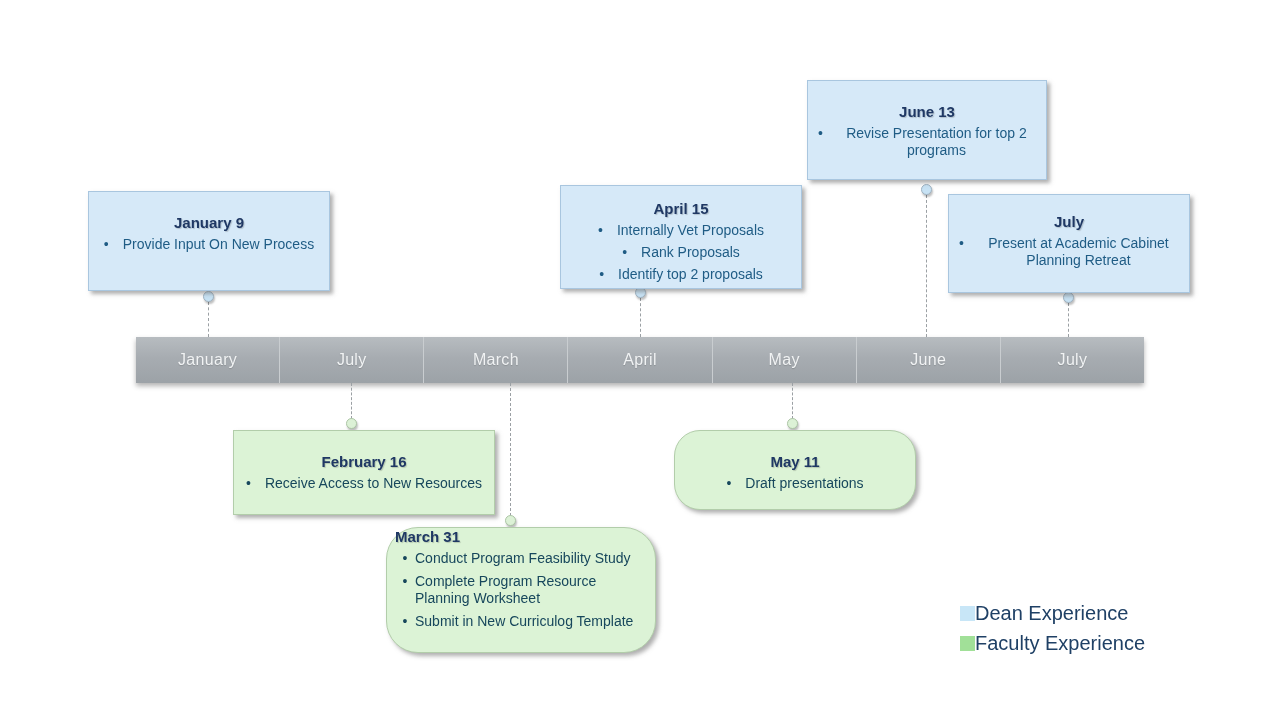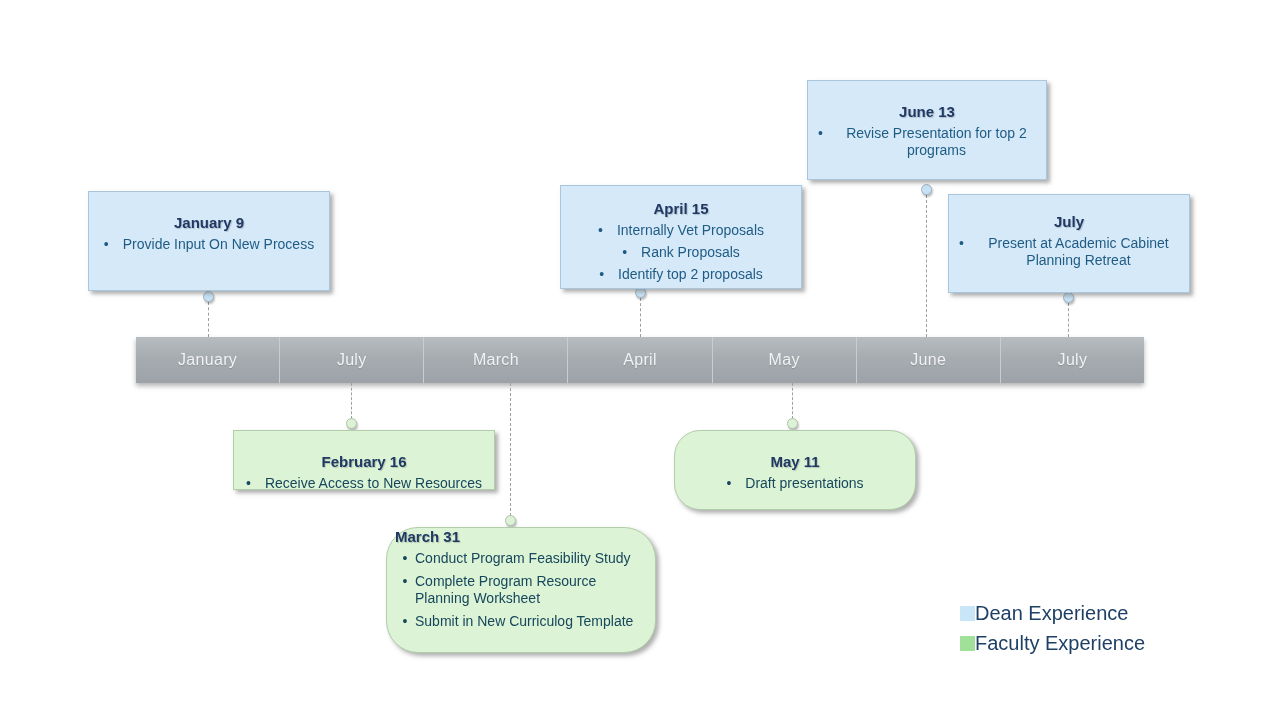--- a/index.html
+++ b/index.html
@@ -177,21 +177,21 @@
   </div>
 
   <div class="event-box dean pt18" style="left:948px; top:194px; width:242px; height:99px;">
     <div class="event-title">July</div>
     <div class="li">
       <span class="b">•</span>
       <span class="t">Present at Academic Cabinet Planning Retreat</span>
     </div>
   </div>
 
-  <div class="event-box faculty pt22" style="left:233px; top:430px; width:262px; height:60px;">
+  <div class="event-box faculty pt22" style="left:233px; top:430px; width:262px; height:85px;">
     <div class="event-title">February 16</div>
     <div class="li">
       <span class="b">•</span>
       <span class="t">Receive Access to New Resources</span>
     </div>
   </div>
 
   <div class="event-box faculty left-align pt14" style="left:386px; top:527px; width:270px; height:126px;">
     <div class="event-title">March 31</div>
     <div class="li">

